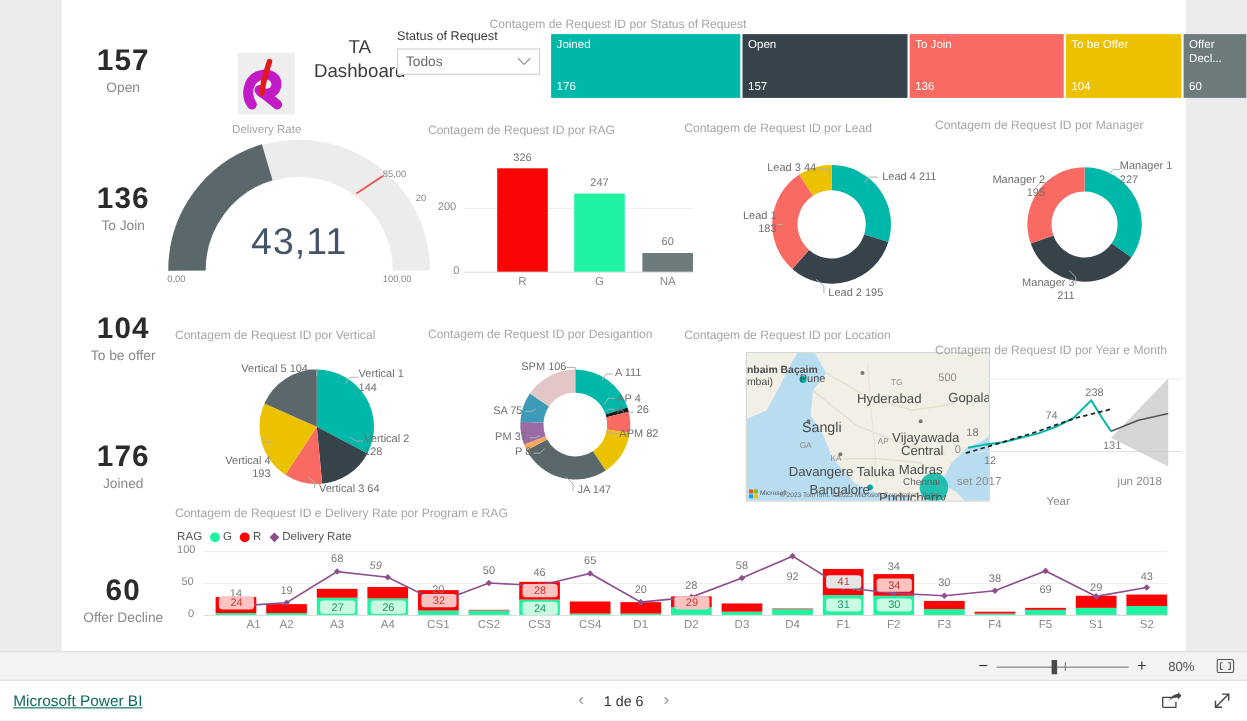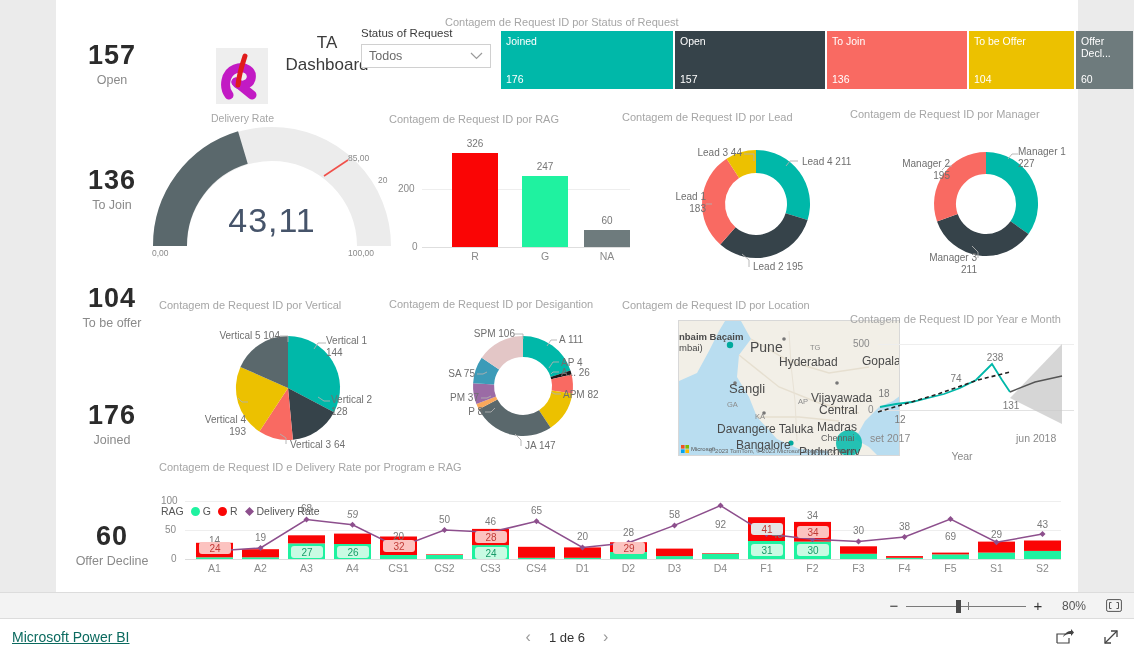--- a/index.html
+++ b/index.html
@@ -318,21 +318,21 @@
         <circle cx="170" cy="122" r="13" fill="#00b8a9" opacity="0.85"></circle>
         <circle cx="51" cy="24" r="3.2" fill="#00a99d"></circle>
         <circle cx="105" cy="18" r="1.8" fill="#777"></circle>
         <circle cx="56" cy="62" r="1.8" fill="#777"></circle>
         <circle cx="158" cy="62" r="1.8" fill="#777"></circle>
         <circle cx="85" cy="92" r="1.8" fill="#777"></circle>
         <circle cx="112" cy="122" r="2.6" fill="#00a99d"></circle>
       </svg>
       <div class="map-place" style="left:0px; top:10px; font-size:9.5px; font-weight:bold;">nbaim  Baçaim</div>
       <div class="map-place" style="left:0px; top:21px; font-size:9.5px;">mbai)</div>
-      <div class="map-place" style="left:71px; top:18px; font-size:14px;">Pune</div>
+      <div class="map-place" style="left:48px; top:18px; font-size:10px;">Pune</div>
       <div class="map-place" style="left:131px; top:22px; font-size:7.5px; color:#8b8b8b;">TG</div>
       <div class="map-place" style="left:100px; top:34px; font-size:12px;">Hyderabad</div>
       <div class="map-place" style="left:183px; top:33px; font-size:12px;">Gopala</div>
       <div class="map-place" style="left:50px; top:60px; font-size:13px;">Sangli</div>
       <div class="map-place" style="left:48px; top:79px; font-size:7.5px; color:#8b8b8b;">GA</div>
       <div class="map-place" style="left:119px; top:76px; font-size:7.5px; color:#8b8b8b;">AP</div>
       <div class="map-place" style="left:132px; top:70px; font-size:12px;">Vijayawada</div>
       <div class="map-place" style="left:140px; top:82px; font-size:12px;">Central</div>
       <div class="map-place" style="left:76px; top:91px; font-size:7.5px; color:#8b8b8b;">KA</div>
       <div class="map-place" style="left:38px; top:101px; font-size:12px;">Davangere Taluka</div>
@@ -377,21 +377,21 @@
       <div class="dlabel" style="left:94px; top:41px; width:24px;">74</div>
       <div class="dlabel" style="left:132px; top:20px; width:26px;">238</div>
       <div class="dlabel" style="left:148px; top:68px; width:26px;">131</div>
 
       <div class="axis-lbl" style="left:20px; top:100px; font-size:10.5px;">set 2017</div>
       <div class="axis-lbl" style="left:166px; top:100px; font-size:10.5px;">jun 2018</div>
       <div class="axis-lbl" style="left:0px; top:118px; width:224px; text-align:center; font-size:10.5px;">Year</div>
     </div>
 
     <div class="vt" style="left:103px; top:461px;">Contagem de Request ID e Delivery Rate por Program e RAG</div>
-    <div style="position:absolute; left:105px; top:505px; display:flex; align-items:center; gap:7px; font-size:10.5px; color:#555;">
+    <div style="position:absolute; left:105px; top:482px; display:flex; align-items:center; gap:7px; font-size:10.5px; color:#555;">
       <span>RAG</span>
       <span style="display:flex; align-items:center; gap:3px;">
         <span class="legend-dot" style="background:#1ff2a0;"></span>
         <span>G</span>
       </span>
       <span style="display:flex; align-items:center; gap:3px;">
         <span class="legend-dot" style="background:#fa0505;"></span>
         <span>R</span>
       </span>
       <span style="display:flex; align-items:center; gap:3px;">
@@ -491,21 +491,21 @@
           <polygon points="743.5,37.0 746.5,40.0 743.5,43.0 740.5,40.0"></polygon>
           <polygon points="789.5,19.0 792.5,22.0 789.5,25.0 786.5,22.0"></polygon>
           <polygon points="835.5,42.2 838.5,45.2 835.5,48.2 832.5,45.2"></polygon>
           <polygon points="881.5,34.1 884.5,37.1 881.5,40.1 878.5,37.1"></polygon>
         </g>
       </svg>
 
       <div class="dlabel" style="left:31px; top:38px; width:45px;">14</div>
       <div class="dlabel" style="left:77px; top:35px; width:45px;">19</div>
       <div class="dlabel" style="left:123px; top:6px; width:45px;">68</div>
-      <div class="dlabel" style="left:169px; top:12px; width:45px;font-style:italic;">59</div>
+      <div class="dlabel" style="left:158px; top:12px; width:45px;font-style:italic;">59</div>
       <div class="dlabel" style="left:215px; top:34px; width:45px;">20</div>
       <div class="dlabel" style="left:261px; top:17px; width:45px;">50</div>
       <div class="dlabel" style="left:307px; top:19px; width:45px;">46</div>
       <div class="dlabel" style="left:353px; top:8px; width:45px;">65</div>
       <div class="dlabel" style="left:399px; top:34px; width:45px;">20</div>
       <div class="dlabel" style="left:445px; top:30px; width:45px;">28</div>
       <div class="dlabel" style="left:491px; top:12px; width:45px;">58</div>
       <div class="dlabel" style="left:537px; top:22px; width:45px;">92</div>
       <div class="dlabel" style="left:594px; top:32px; width:45px;">43</div>
       <div class="dlabel" style="left:629px; top:13px; width:45px;">34</div>
@@ -520,21 +520,21 @@
       <div class="pill" style="left:176px; top:49px; width:32px; height:12px; background:#c9fbe3; color:#189b68;">26</div>
       <div class="pill" style="left:222px; top:43px; width:32px; height:12px; background:#fcc3c0; color:#c03a36;">32</div>
       <div class="pill" style="left:314px; top:34px; width:32px; height:12px; background:#fcc3c0; color:#c03a36;">28</div>
       <div class="pill" style="left:314px; top:50px; width:32px; height:12px; background:#c9fbe3; color:#189b68;">24</div>
       <div class="pill" style="left:452px; top:45px; width:32px; height:12px; background:#fcc3c0; color:#c03a36;">29</div>
       <div class="pill" style="left:590px; top:26px; width:32px; height:12px; background:#e5e5e5; color:#c03a36;">41</div>
       <div class="pill" style="left:590px; top:47px; width:32px; height:12px; background:#c9fbe3; color:#189b68;">31</div>
       <div class="pill" style="left:636px; top:29px; width:32px; height:12px; background:#fcc3c0; color:#c03a36;">34</div>
       <div class="pill" style="left:636px; top:47px; width:32px; height:12px; background:#c9fbe3; color:#189b68;">30</div>
 
-      <div class="cat-lbl" style="left:31px; top:65px; width:45px;">A1</div>
+      <div class="cat-lbl" style="left:31px; top:65px; width:45px;text-align:right;">A1</div>
       <div class="cat-lbl" style="left:77px; top:65px; width:45px;">A2</div>
       <div class="cat-lbl" style="left:123px; top:65px; width:45px;">A3</div>
       <div class="cat-lbl" style="left:169px; top:65px; width:45px;">A4</div>
       <div class="cat-lbl" style="left:215px; top:65px; width:45px;">CS1</div>
       <div class="cat-lbl" style="left:261px; top:65px; width:45px;">CS2</div>
       <div class="cat-lbl" style="left:307px; top:65px; width:45px;">CS3</div>
       <div class="cat-lbl" style="left:353px; top:65px; width:45px;">CS4</div>
       <div class="cat-lbl" style="left:399px; top:65px; width:45px;">D1</div>
       <div class="cat-lbl" style="left:445px; top:65px; width:45px;">D2</div>
       <div class="cat-lbl" style="left:491px; top:65px; width:45px;">D3</div>

